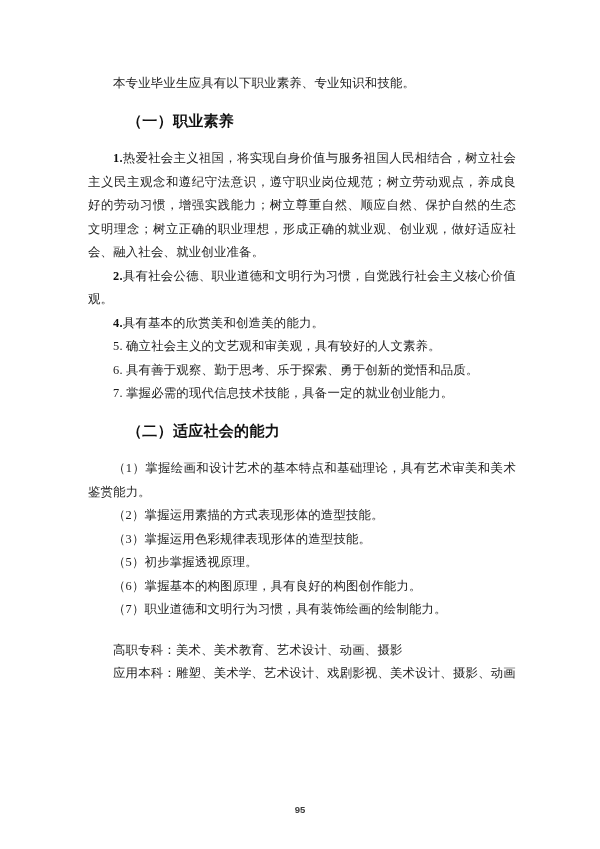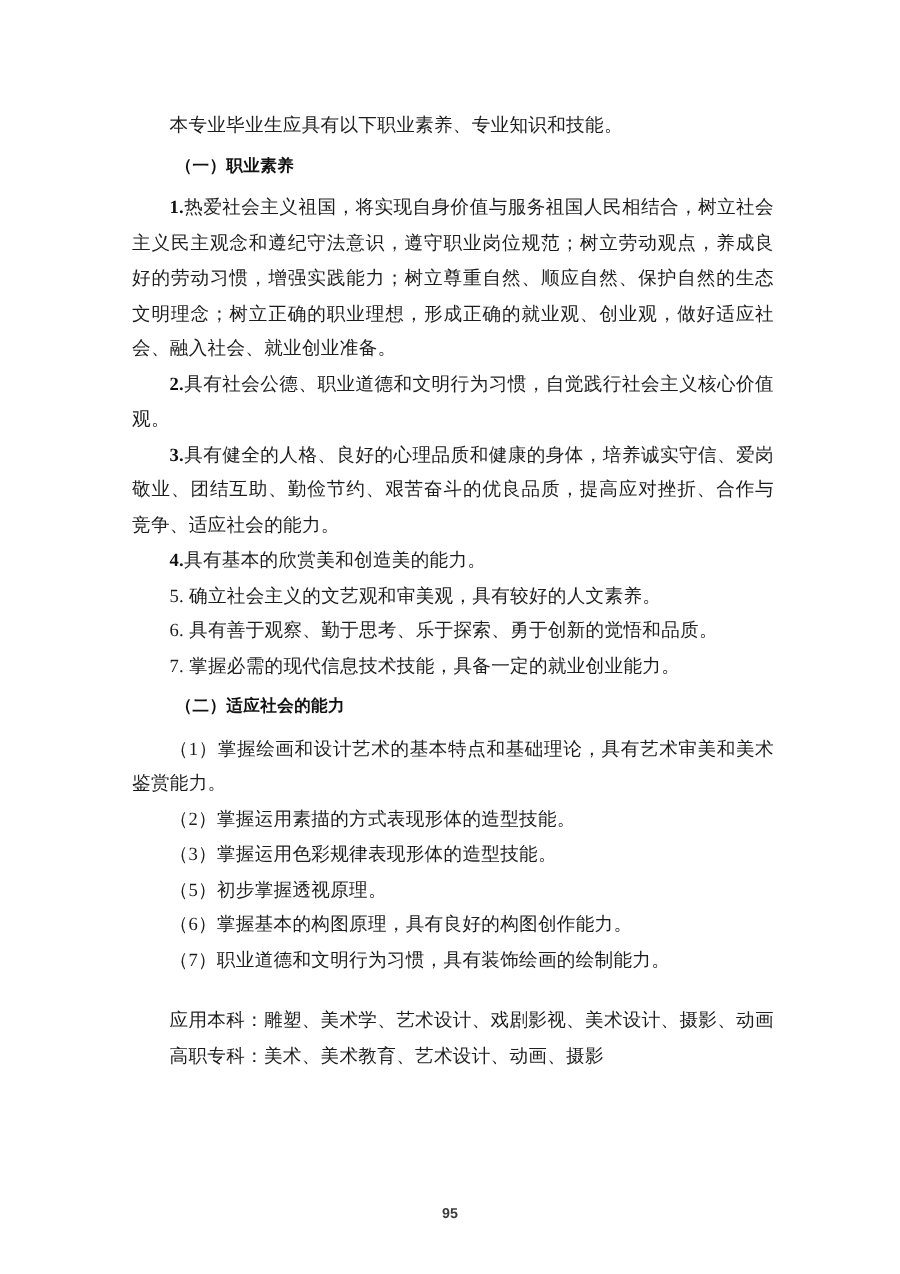--- a/index.html
+++ b/index.html
@@ -32,22 +32,22 @@
     letter-spacing: 0.2px;
   }
   .num {
     font-family: "Liberation Serif", "DejaVu Serif", serif;
   }
   .num-bold .num {
     font-weight: bold;
     color: #111111;
   }
   .sec-heading {
-    margin: 4px;
-    font-size: 11px;
+    margin: 14px;
+    font-size: 15px;
     line-height: 23.5px;
     font-weight: bold;
     color: #111111;
     text-indent: 25px;
     letter-spacing: 0.3px;
   }
   .mt4 { margin-top: 4px; }
   .chapter-heading {
     margin: 14px 0 0 0;
     font-size: 15.5px;
@@ -84,21 +84,20 @@
 <div class="page">
 
   <p class="body-text">本专业毕业生应具有以下职业素养、专业知识和技能。</p>
 
   <h3 class="sec-heading">（一）职业素养</h3>
 
   <p class="body-text num-bold"><span class="num">1.</span><span>热爱社会主义祖国，将实现自身价值与服务祖国人民相结合，树立社会主义民主观念和遵纪守法意识，遵守职业岗位规范；树立劳动观点，养成良好的劳动习惯，增强实践能力；树立尊重自然、顺应自然、保护自然的生态文明理念；树立正确的职业理想，形成正确的就业观、创业观，做好适应社会、融入社会、就业创业准备。</span></p>
 
   <p class="body-text num-bold"><span class="num">2.</span><span>具有社会公德、职业道德和文明行为习惯，自觉践行社会主义核心价值观。</span></p>
 
-  <p class="body-text num-bold"><span class="num">3.</span><span>具有健全的人格、良好的心理品质和健康的身体，培养诚实守信、爱岗敬业、团结互助、勤俭节约、艰苦奋斗的优良品质，提高应对挫折、合作与竞争、适应社会的能力。</span></p>
 
   <p class="body-text num-bold"><span class="num">4.</span><span>具有基本的欣赏美和创造美的能力。</span></p>
 
   <p class="body-text"><span class="num">5. </span><span>确立社会主义的文艺观和审美观，具有较好的人文素养。</span></p>
 
   <p class="body-text"><span class="num">6. </span><span>具有善于观察、勤于思考、乐于探索、勇于创新的觉悟和品质。</span></p>
 
   <p class="body-text"><span class="num">7. </span><span>掌握必需的现代信息技术技能，具备一定的就业创业能力。</span></p>
 
   <h3 class="sec-heading">（二）适应社会的能力</h3>
@@ -111,19 +110,19 @@
 
 
   <p class="body-text"><span class="num">（5）</span><span>初步掌握透视原理。</span></p>
 
   <p class="body-text"><span class="num">（6）</span><span>掌握基本的构图原理，具有良好的构图创作能力。</span></p>
 
   <p class="body-text"><span class="num">（7）</span><span>职业道德和文明行为习惯，具有装饰绘画的绘制能力。</span></p>
 
 
   <div class="further-block">
+    <p class="further-line"><span>高职专科：</span><span>美术、美术教育、艺术设计、动画、摄影</span></p>
     <p class="further-line"><span>应用本科：</span><span>雕塑、美术学、艺术设计、戏剧影视、美术设计、摄影、动画</span></p>
-    <p class="further-line"><span>高职专科：</span><span>美术、美术教育、艺术设计、动画、摄影</span></p>
   </div>
 
   <div class="page-footer">95</div>
 
 </div>
 
 </body></html>

